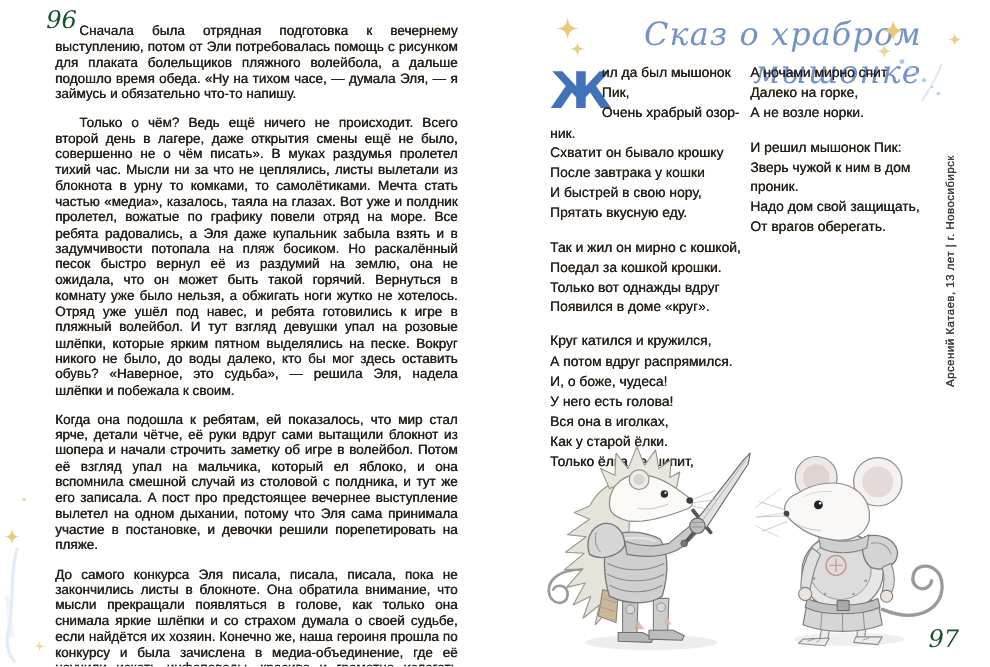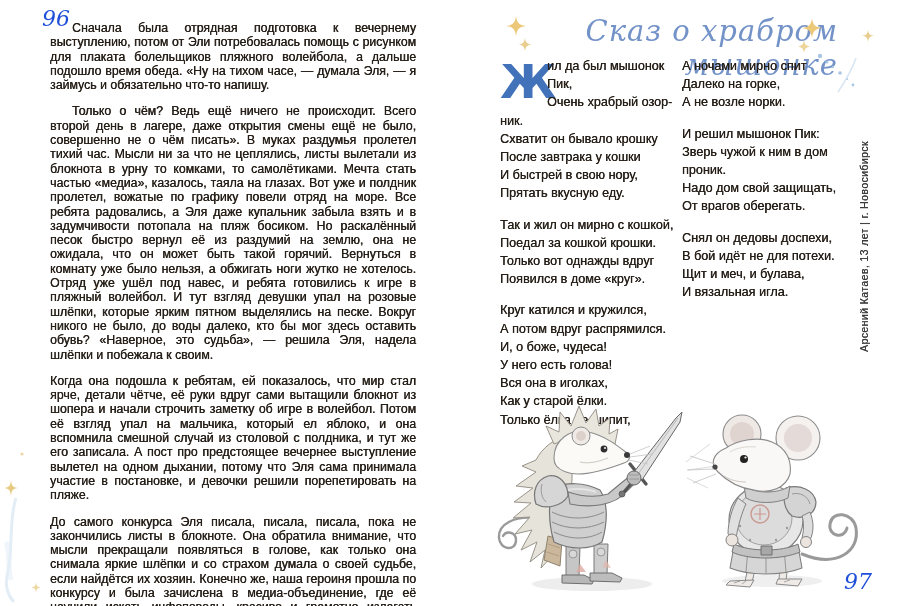--- a/index.html
+++ b/index.html
@@ -2,21 +2,21 @@
 <html><head>
 <meta charset="utf-8">
 <style>
   html,body{margin:0;padding:0;}
   body{width:900px;height:606px;background:#ffffff;font-family:"Liberation Sans",sans-serif;}
   .spread{position:relative;width:900px;height:606px;background:#ffffff;overflow:hidden;}
   .page{position:absolute;top:0;width:450px;height:606px;}
   .page-left{left:0;}
   .page-right{left:450px;}
 
-  .pagenum{position:absolute;font-family:"DejaVu Serif",serif;font-style:italic;font-size:22px;color:#1d4ed8;}
+  .pagenum{position:absolute;font-family:"DejaVu Serif",serif;font-style:italic;font-size:22px;color:#14532d;}
   .pagenum-left{left:42px;top:6px;}
   .pagenum-right{right:28px;bottom:12px;margin-left:39px;}
 
   .body-text{position:absolute;left:38px;top:9px;width:390px;font-size:12.3px;line-height:14.3px;
     color:#261f18;text-align:justify;text-shadow:0.35px 0 0 currentColor;}
   .body-text p{margin:12px;}
   .body-text p.indent{text-indent:22px;}
   .body-text p.gap-top{margin-top:7px;}
 
   .story-title{position:absolute;left:52px;top:14px;width:336px;text-align:right;
@@ -112,24 +112,20 @@
 
     <div class="poem-col poem-col2">
       <div class="stanza">А ночами мирно спит
 Далеко на горке,
 А не возле норки.</div>
       <div class="stanza">И решил мышонок Пик:
 Зверь чужой к ним в дом
 проник.
 Надо дом свой защищать,
 От врагов оберегать.</div>
-      <div class="stanza">Снял он дедовы доспехи,
-В бой идёт не для потехи.
-Щит и меч, и булава,
-И вязальная игла.</div>
     </div>
 
     <svg class="illustration" width="390" height="202" viewBox="0 0 390 202">
 
       <ellipse cx="108" cy="188" rx="60" ry="7" fill="#ededed"></ellipse>
       <ellipse cx="288" cy="185" rx="50" ry="6" fill="#efefef"></ellipse>
 
       <g stroke-linejoin="round">
 
         <path d="M52,122 C30,120 14,128 15,142 C16,154 32,156 32,144 C32,136 22,134 19,140" fill="none" stroke="#9a9a9a" stroke-width="2.4" stroke-linecap="round"></path>

